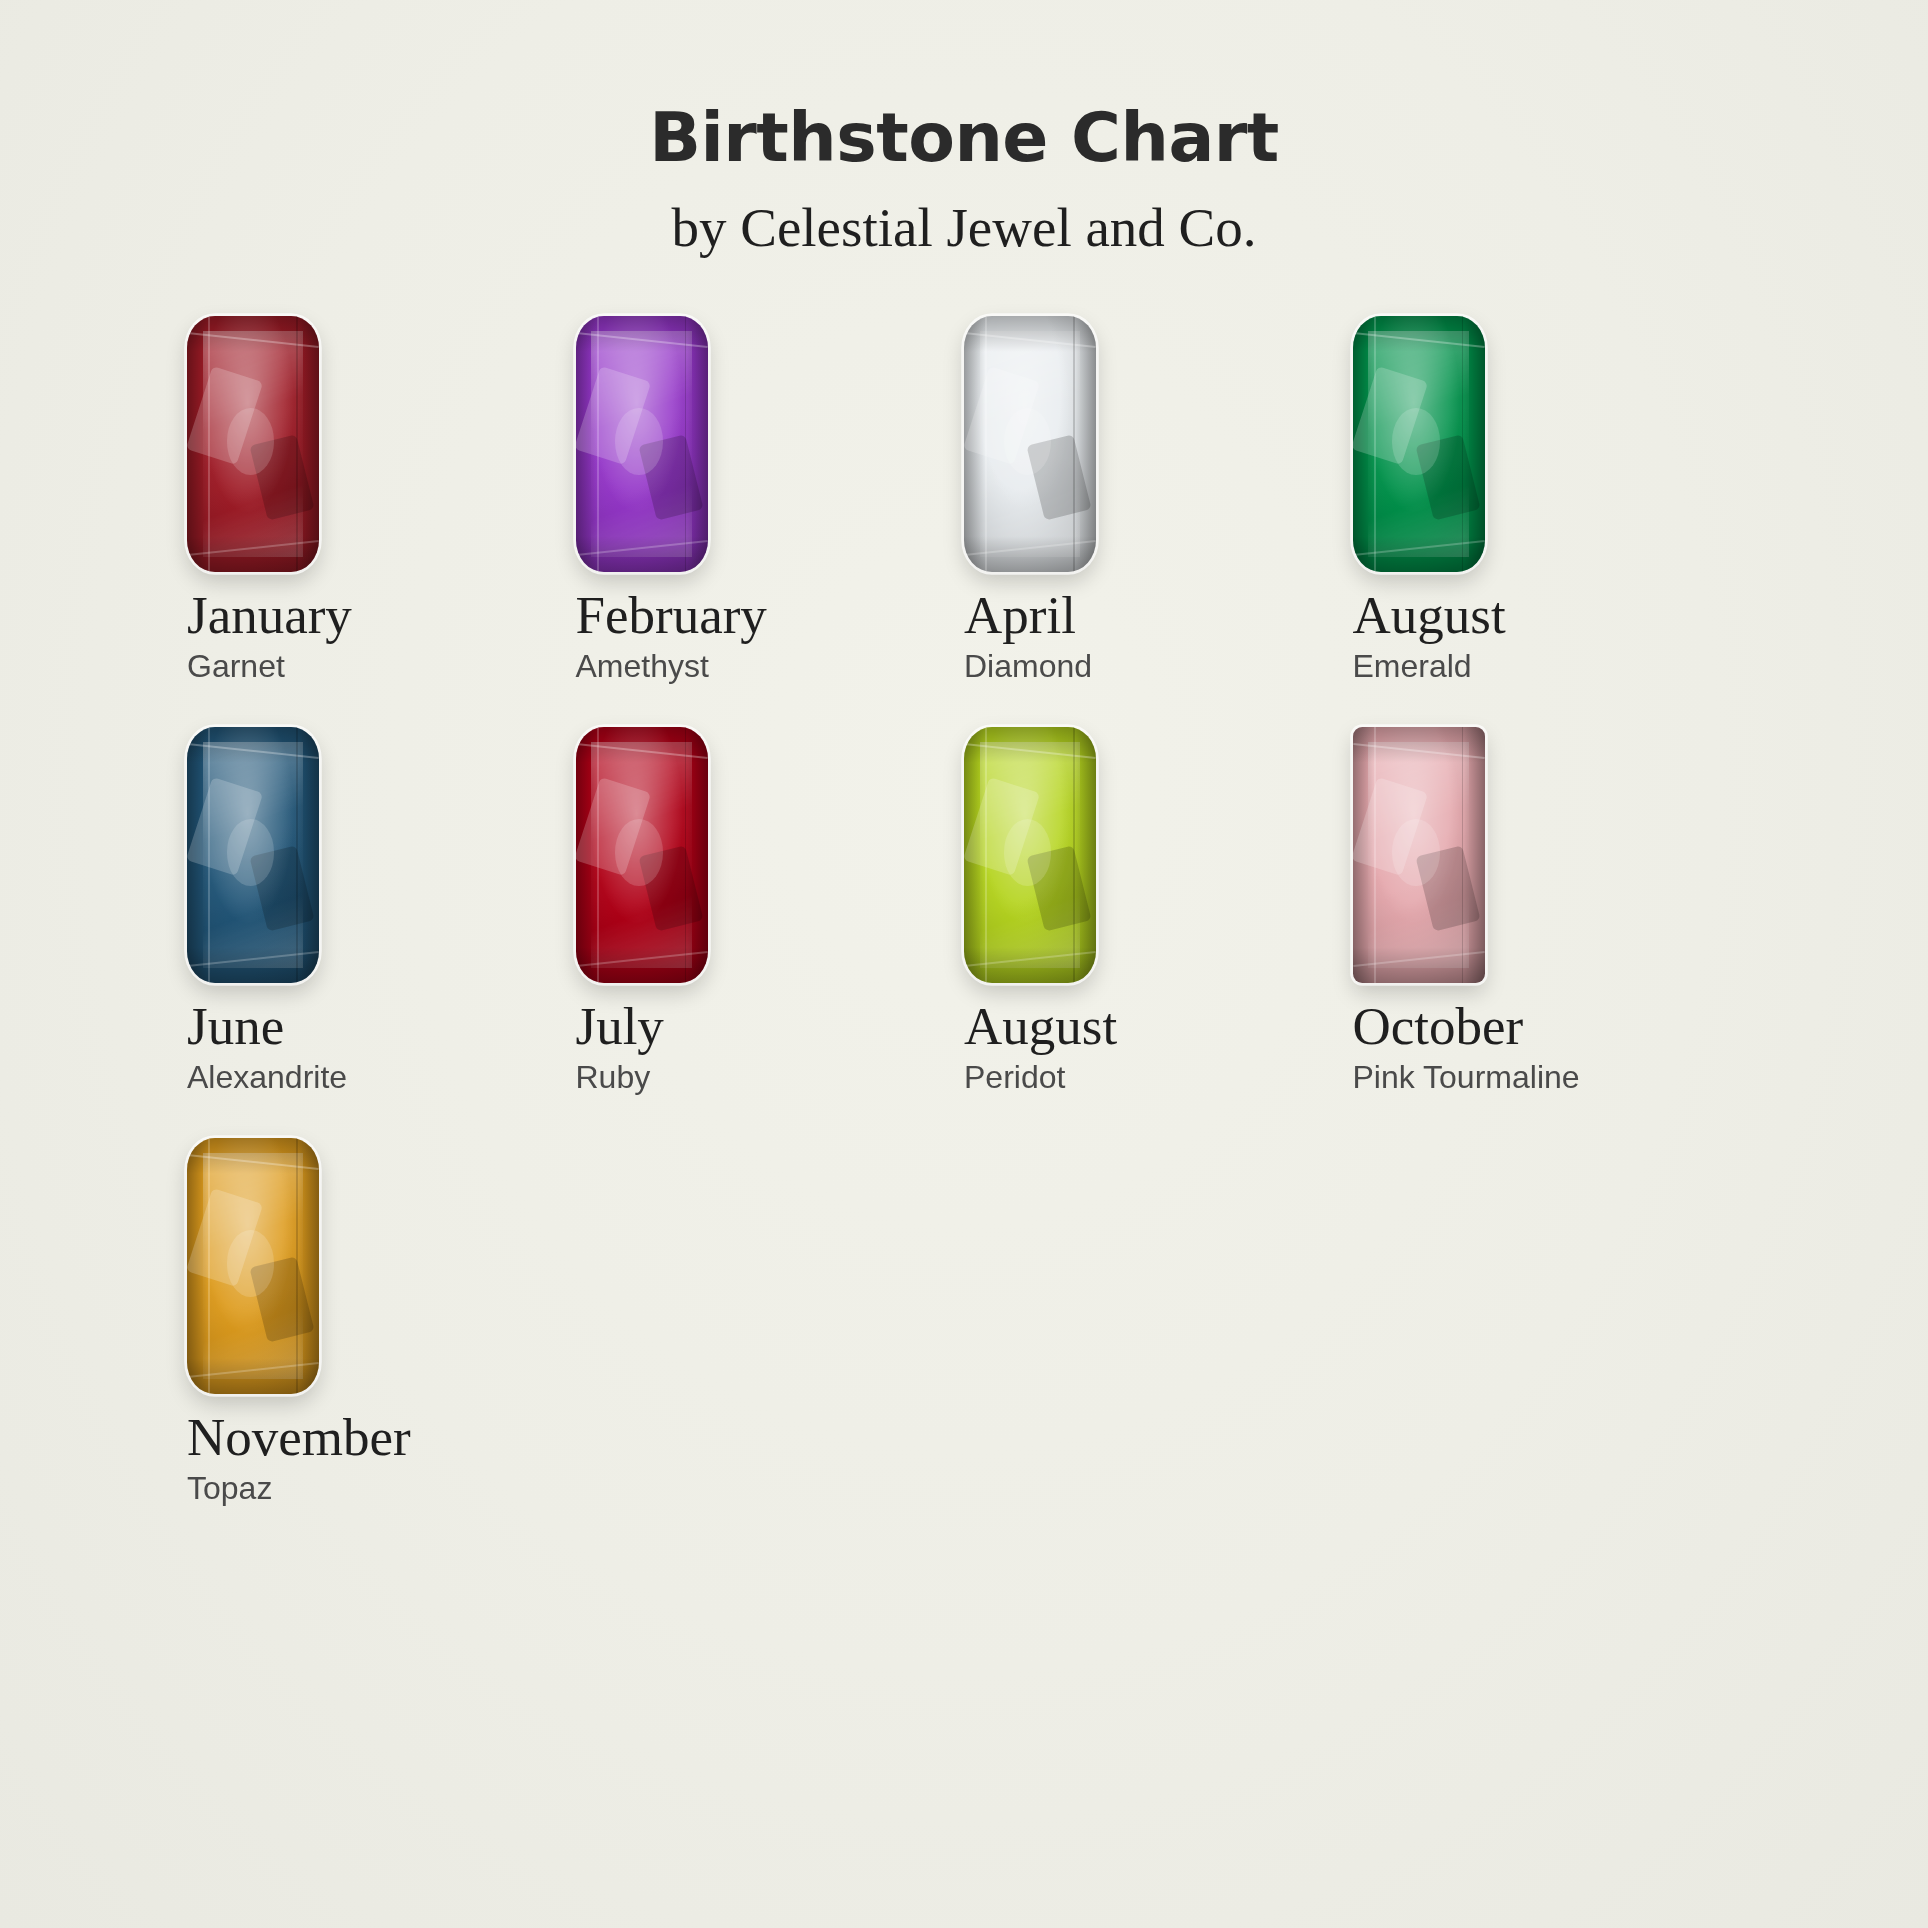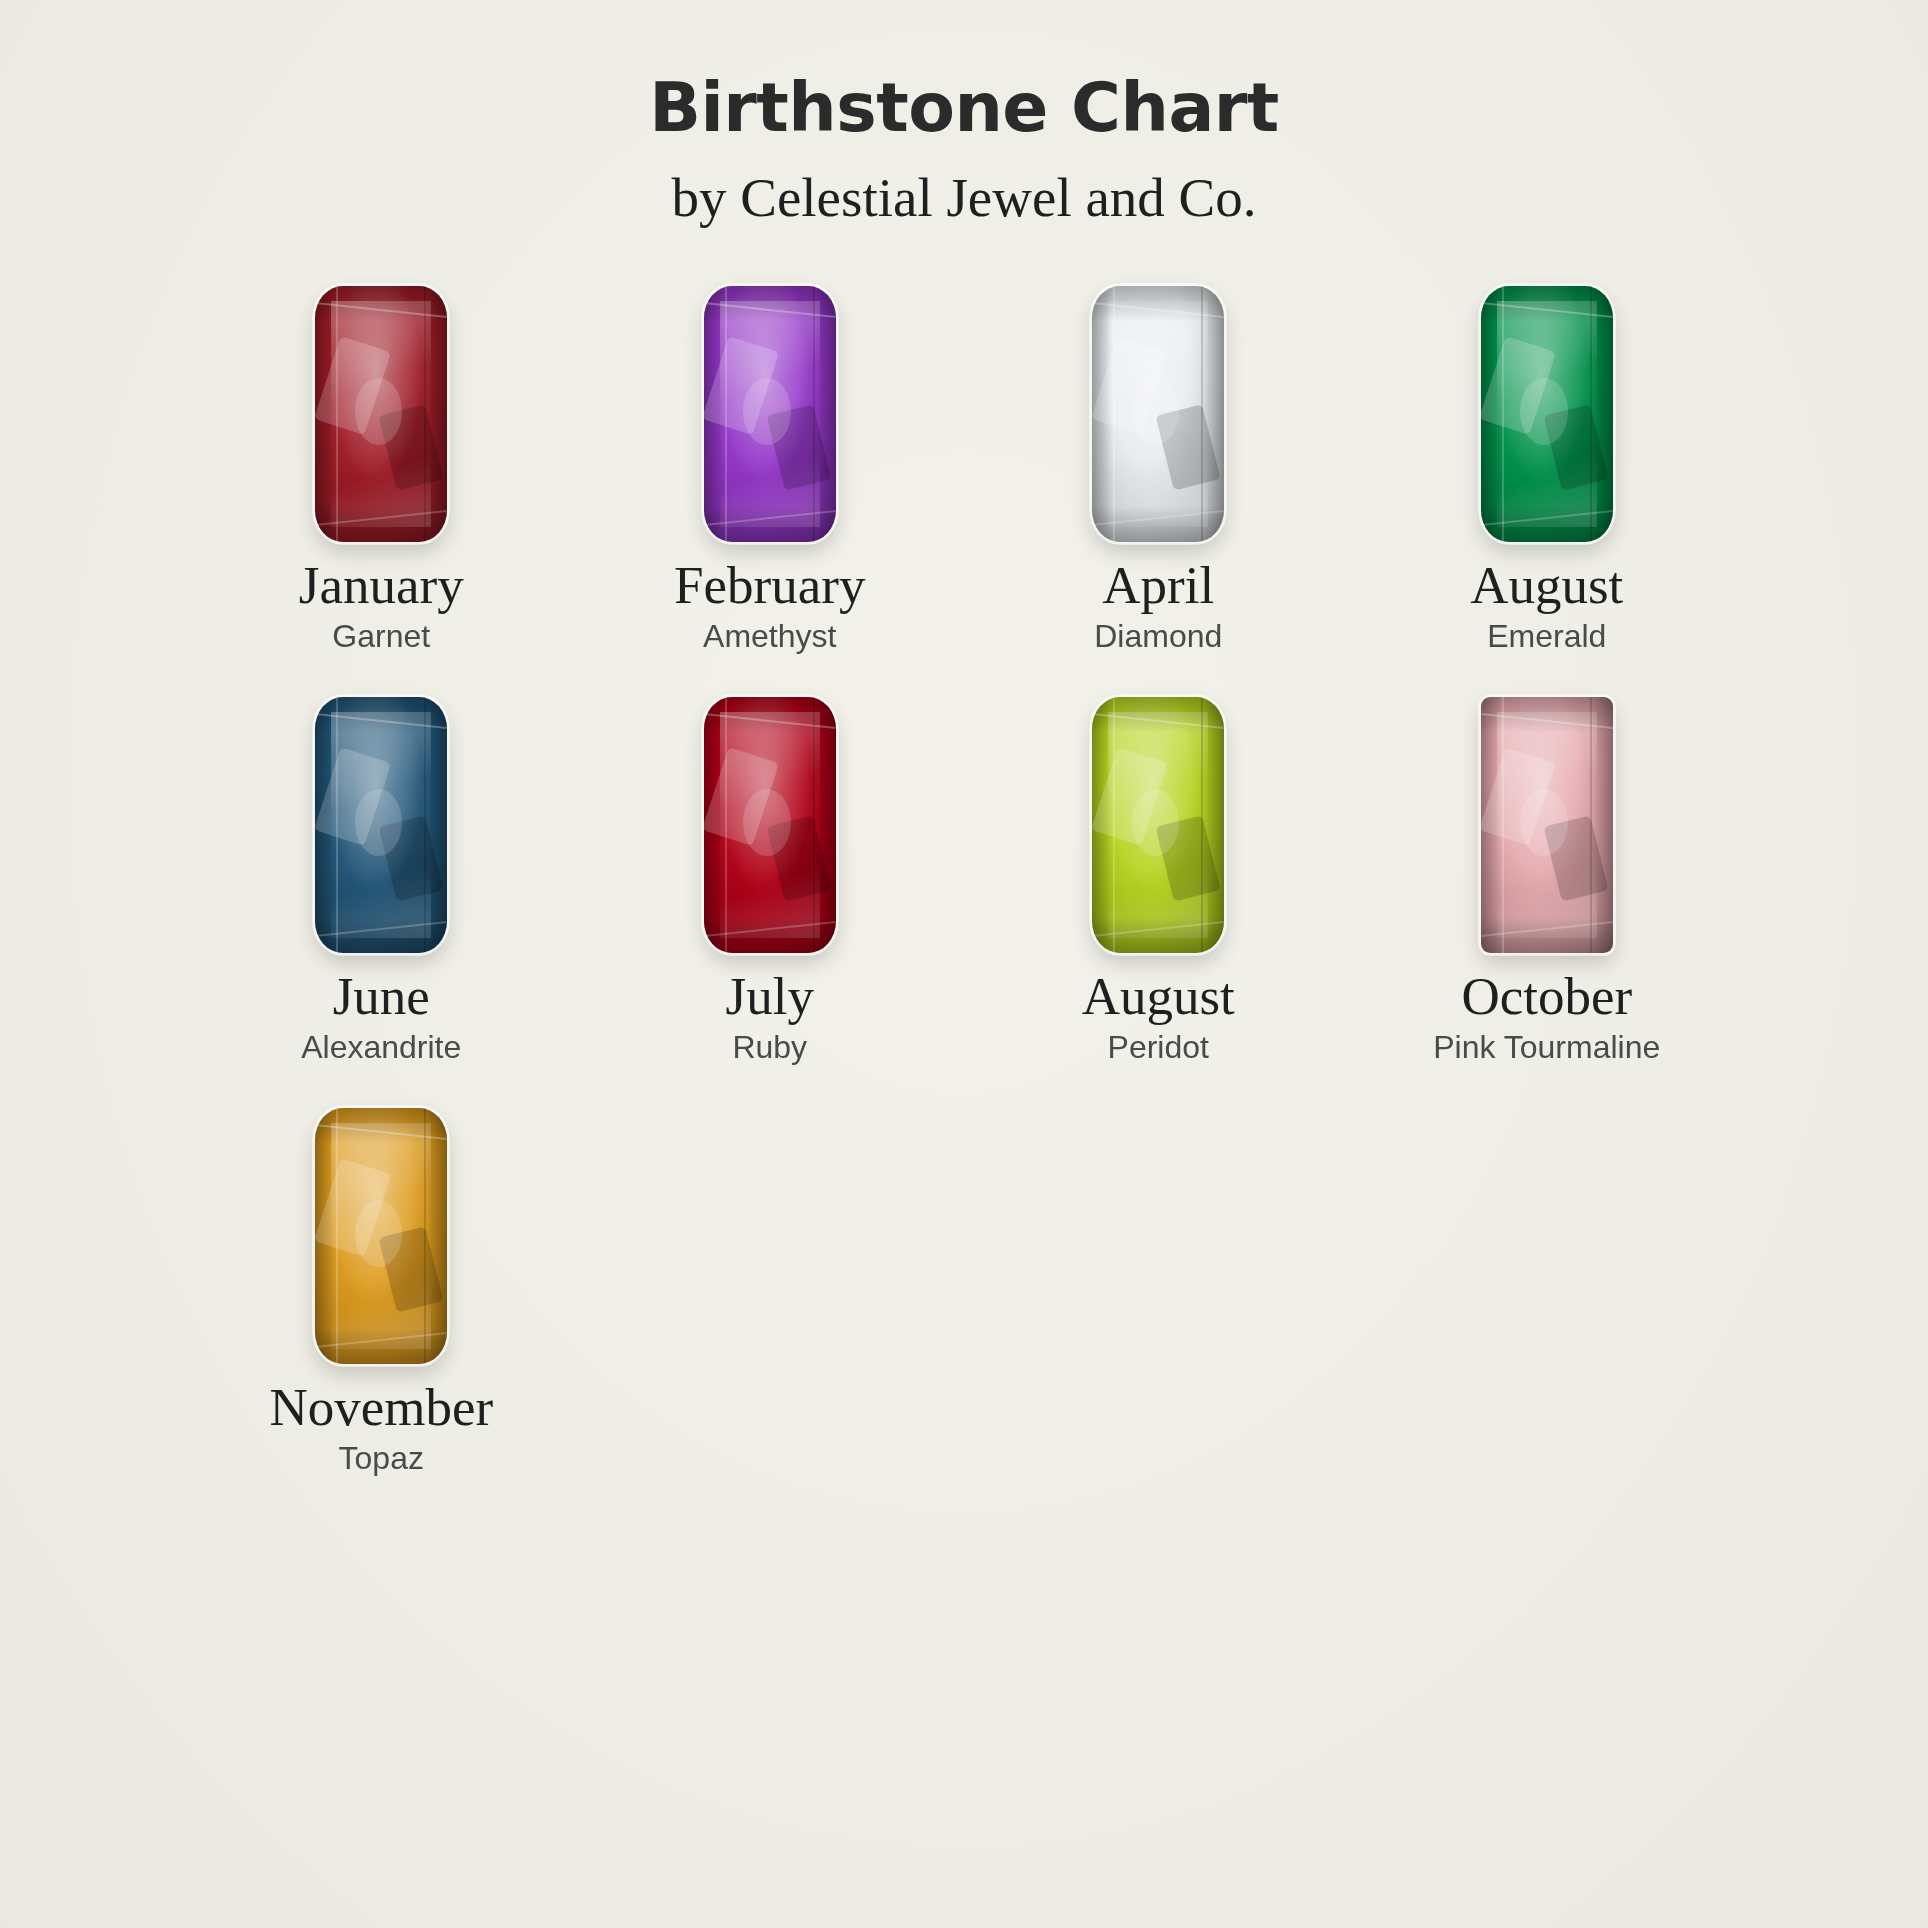--- a/index.html
+++ b/index.html
@@ -17,21 +17,21 @@
   #page {
     position: relative;
     width: 1928px;
     height: 1928px;
     background:
       radial-gradient(ellipse at 50% 40%, #f2f2ea 0%, #eeeee6 55%, #e9e9e1 100%);
     box-sizing: border-box;
   }
 
   .header {
-    padding-top: 72px;
+    padding-top: 102px;
     text-align: center;
   }
   .title {
     font-family: "DejaVu Sans", sans-serif;
     font-weight: bold;
     font-size: 68px;
     letter-spacing: -0.5px;
     color: #2b2b2b;
     line-height: 1.05;
   }
@@ -48,21 +48,21 @@
     margin: 49px auto 0 auto;
     width: 1554px;
     display: grid;
     grid-template-columns: repeat(4, 1fr);
     grid-template-rows: repeat(3, 1fr);
     row-gap: 34px;
   }
   .cell {
     display: flex;
     flex-direction: column;
-    align-items: center;
+    align-items: flex-start;
     justify-content: flex-start;
   }
 
   .gem-wrap {
     height: 273px;
     display: flex;
     align-items: center;
     justify-content: center;
   }
 

